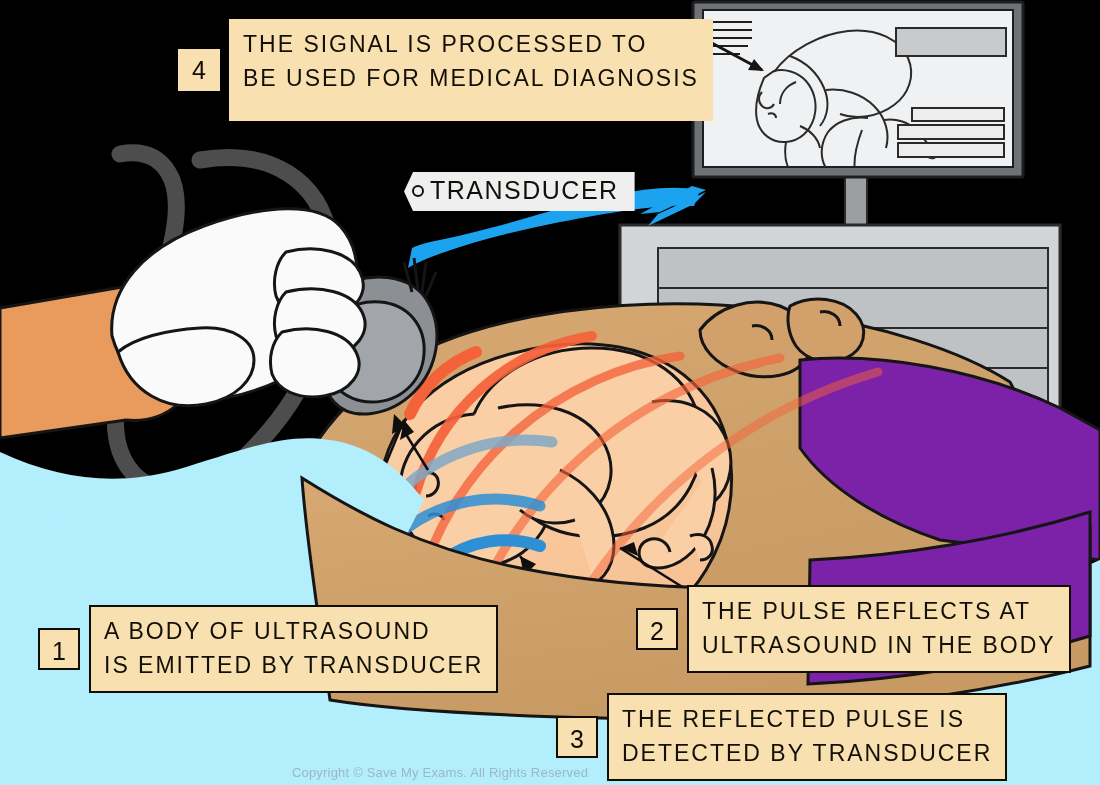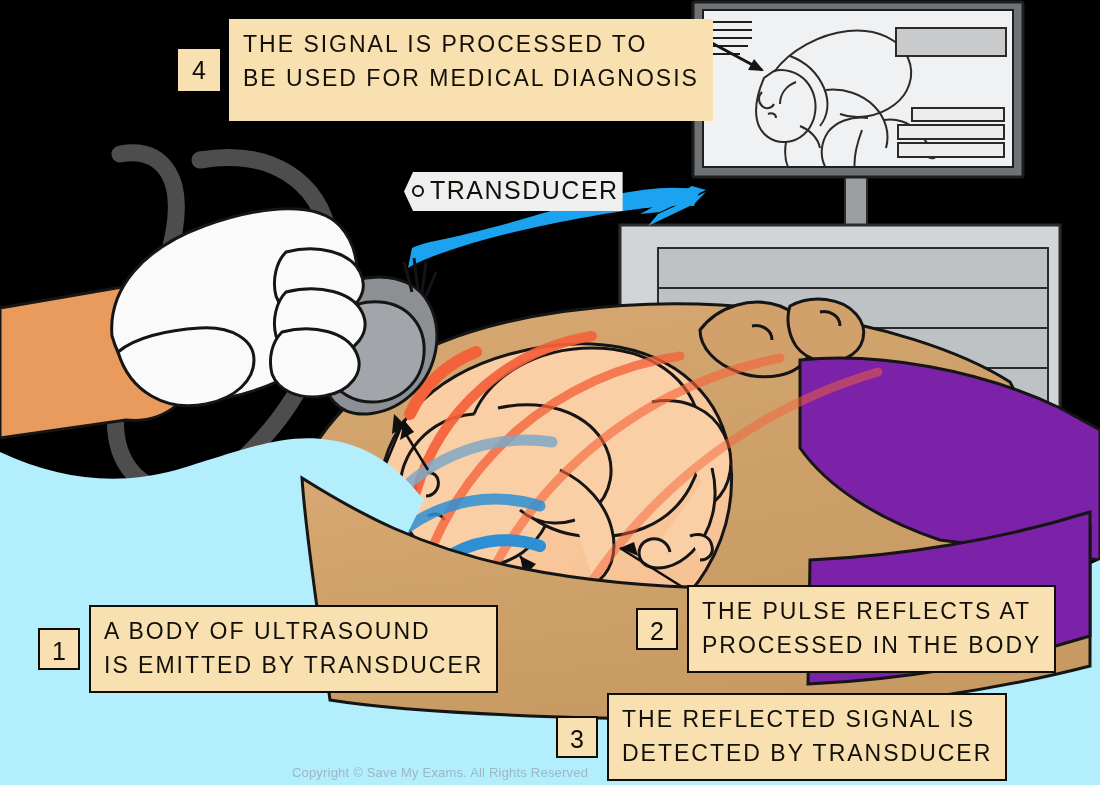--- a/index.html
+++ b/index.html
@@ -66,21 +66,21 @@
 
   
   .tag-label {
     position: absolute;
     display: flex;
     align-items: center;
     background: #EFEFEF;
     color: #121008;
     font-size: 25px;
     letter-spacing: 1.5px;
-    padding: 4px 4px 6px 8px;
+    padding: 4px 16px 6px 8px;
     clip-path: polygon(0% 50%, 9px 0%, 100% 0%, 100% 100%, 9px 100%);
   }
   .tag-hole {
     display: inline-block;
     width: 8px;
     height: 8px;
     border: 2px solid #121008;
     border-radius: 50%;
     margin-right: 6px;
     flex: 0 0 auto;
@@ -339,24 +339,24 @@
 
   <div class="callout" style="left:38px; top:605px;">
     <div class="num-box bordered">1</div>
     <div class="text-box">A BODY OF ULTRASOUND
 IS EMITTED BY TRANSDUCER</div>
   </div>
 
   <div class="callout" style="left:636px; top:585px;">
     <div class="num-box bordered">2</div>
     <div class="text-box">THE PULSE REFLECTS AT
-PROCESSED IN THE BODY</div>
+ULTRASOUND IN THE BODY</div>
   </div>
 
   <div class="callout" style="left:556px; top:693px;">
     <div class="num-box bordered">3</div>
-    <div class="text-box">THE REFLECTED SIGNAL IS
+    <div class="text-box">THE REFLECTED PULSE IS
 DETECTED BY TRANSDUCER</div>
   </div>
 
   <div class="copyright" style="top:765px;">Copyright © Save My Exams. All Rights Reserved</div>
 
 </div>
 
 </body></html>

